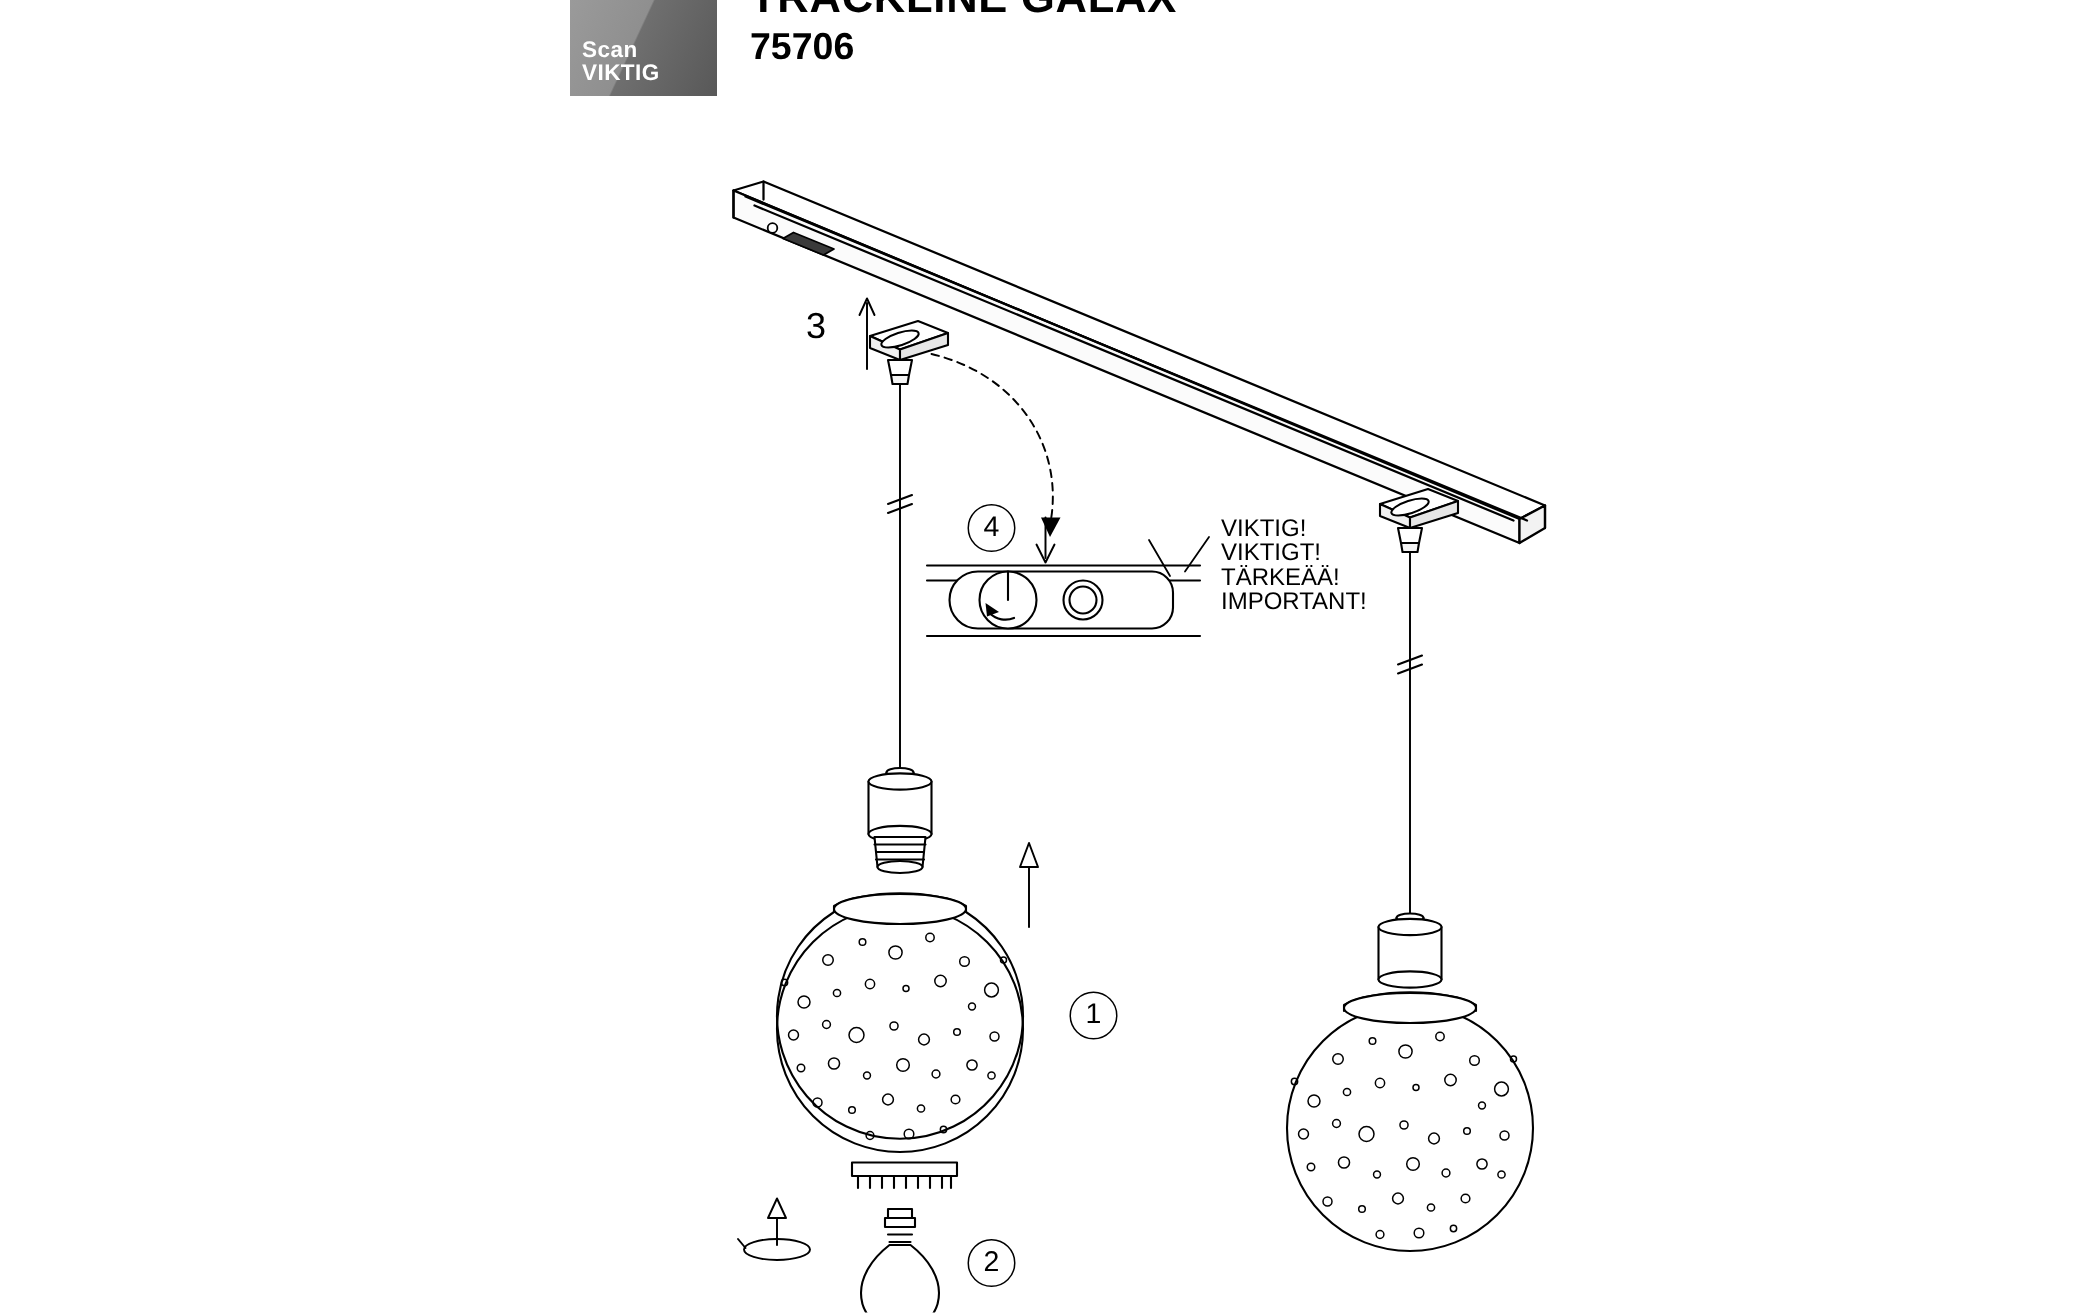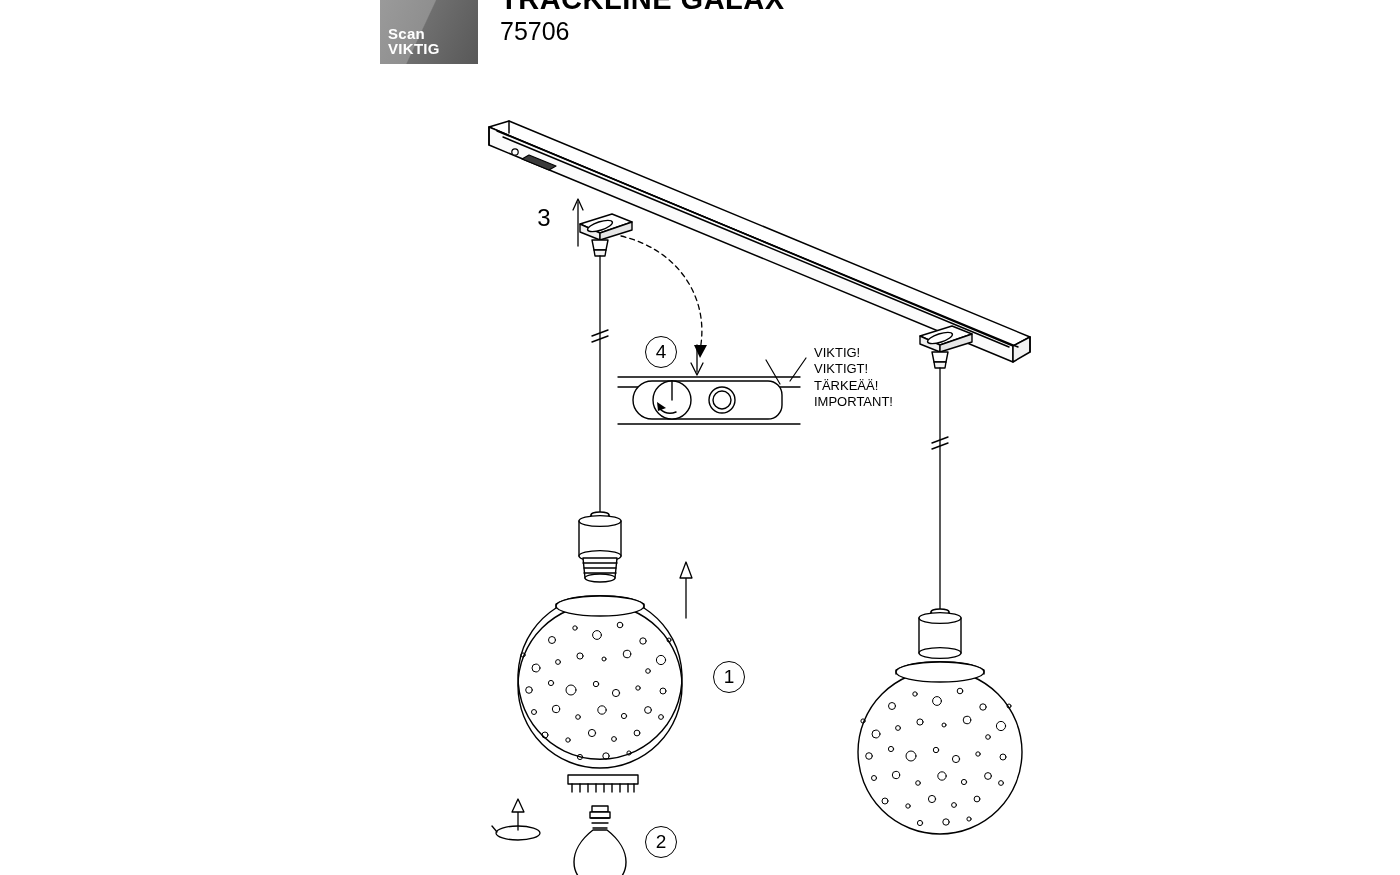--- a/index.html
+++ b/index.html
@@ -53,31 +53,31 @@
   }
   .title-main {
     font-size: 29px;
     font-weight: bold;
     letter-spacing: 0.5px;
     line-height: 30px;
     white-space: nowrap;
   }
   .title-code {
     font-size: 25px;
-    font-weight: normal;
+    font-weight: bold;
     line-height: 30px;
     margin-top: 2px;
   }
 
   
   .note-block {
     position: absolute;
     left: 814px;
     top: 345px;
-    font-size: 13px;
+    font-size: 16px;
     line-height: 16.4px;
     font-weight: 500;
     white-space: nowrap;
   }
 
   
   .step {
     position: absolute;
     border: 1.6px solid #000;
     border-radius: 50%;

